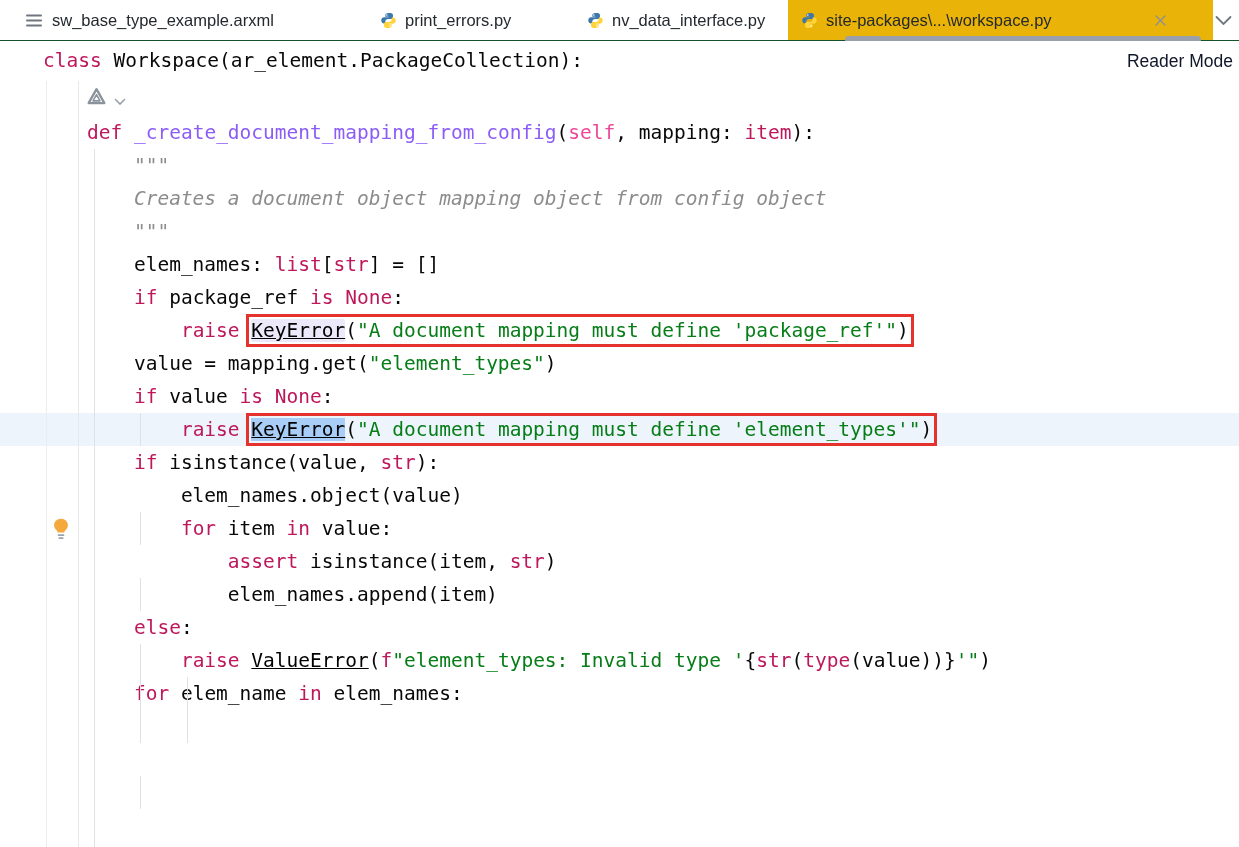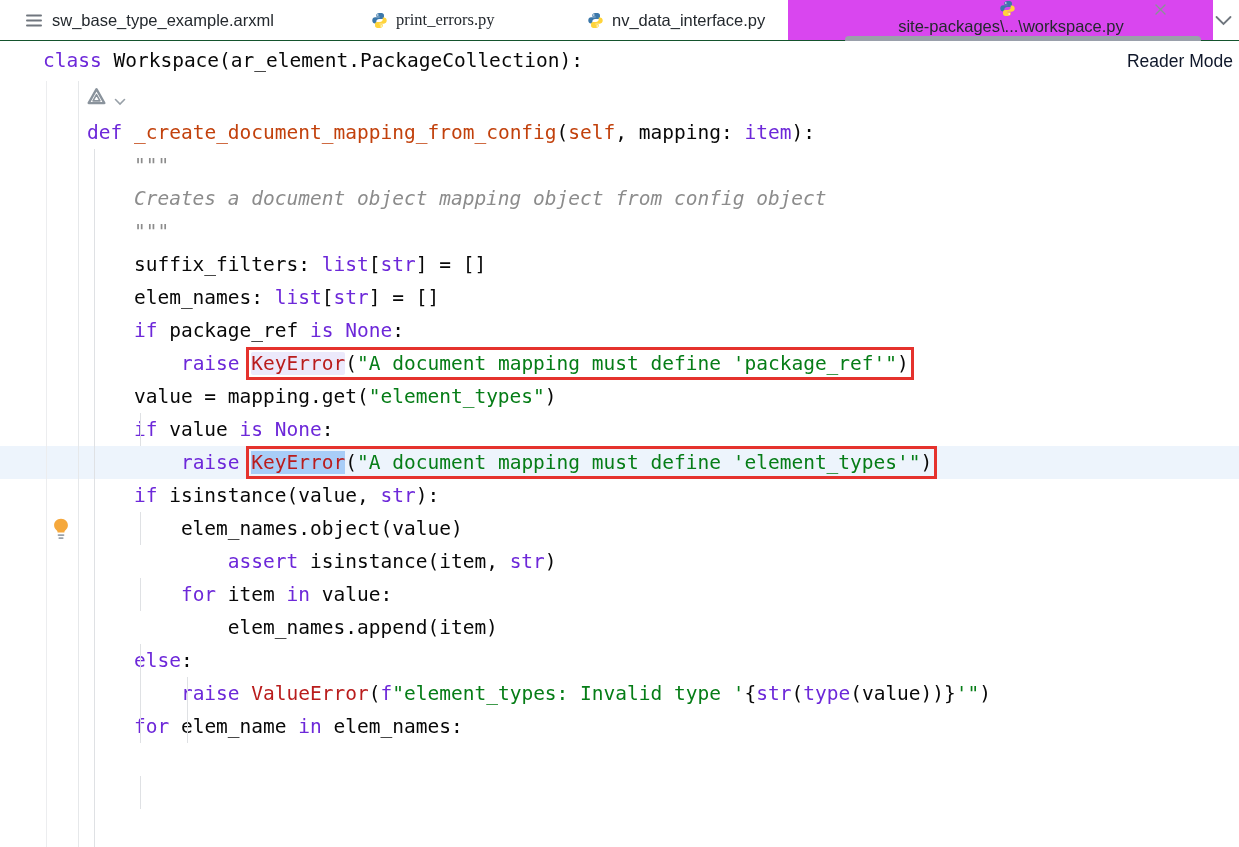--- a/index.html
+++ b/index.html
@@ -5,21 +5,21 @@
   html,body{margin:0;padding:0;background:#fff;width:1239px;height:847px;overflow:hidden;
     font-family:"Liberation Sans",sans-serif;}
   #app{position:relative;width:1239px;height:847px;background:#fff;}
 
   
   #tab-bar{position:absolute;left:0;top:0;width:1239px;height:40px;background:#fff;
     border-bottom:7px solid #14532d;}
   .tab{position:absolute;top:0;height:40px;display:flex;align-items:center;cursor:pointer;
     font-size:16.5px;color:#24292e;white-space:nowrap;}
   .tab .tab-label{margin-left:8px;}
-  .tab.active{background:#d946ef;flex-direction:column;}
+  .tab.active{background:#eab308;}
   .tab-icon{display:flex;align-items:center;}
   .tab-close{position:absolute;display:flex;align-items:center;justify-content:center;
     width:18px;height:18px;cursor:pointer;}
   #tab-scroll-thumb{position:absolute;left:845px;top:36px;width:356px;height:8px;
     border-radius:4px;background:#9AA0AB;cursor:pointer;}
   #tabs-chevron{position:absolute;left:1210px;top:10px;width:26px;height:20px;
     display:flex;align-items:center;justify-content:center;cursor:pointer;}
 
   
   #sticky{position:absolute;left:0;top:41px;width:1239px;height:40px;background:#fff;
@@ -31,25 +31,25 @@
 
   
   #editor{position:absolute;left:0;top:81px;width:1239px;height:766px;background:#fff;overflow:hidden;}
   #code-lines{position:absolute;left:0;top:2px;width:1239px;}
   .code-line{height:33px;line-height:33px;padding-left:40px;white-space:pre;
     font-family:"DejaVu Sans Mono",monospace;font-size:19.5px;color:#080808;}
   .code-line.current{background:#EDF4FC;}
   .inlay-line{display:flex;align-items:center;gap:7px;height:33px;padding-left:86px;}
 
   .s-pl{color:#080808;}
-  .s-kw{color:#6d28d9;}
-  .s-fn{color:#c2410c;}
-  .s-self{color:#c2410c;}
+  .s-kw{color:#be185d;}
+  .s-fn{color:#8b5cf6;}
+  .s-self{color:#ec4899;}
   .s-str{color:#067D17;}
-  .s-exc{color:#b91c1c;}
+  .s-exc{color:#000000;text-decoration:underline;}
   .s-doc{color:#8C8C8C;font-style:italic;}
   .h-lav{background:#ECE9FB;border-radius:2px;}
   .h-sel{background:#A8CDF7;}
   .boxed{outline:3px solid #E5322D;outline-offset:2px;}
 
   .gutter-line{position:absolute;top:0;width:1px;height:766px;background:#ECEDEF;}
   .indent-guide{position:absolute;width:1px;background:#DFE1E4;}
   #lightbulb{position:absolute;left:52px;top:437px;width:18px;height:22px;cursor:pointer;}
 </style>
 </head>
@@ -62,21 +62,21 @@
     <div class="tab" style="left: 0px; width: 332px; padding-left: 25px;">
         <span class="tab-icon">
           <svg width="19" height="15" viewBox="0 0 19 15">
             <rect x="1" y="1.5" width="16" height="2" rx="1" fill="#70767E"></rect>
             <rect x="1" y="6.5" width="16" height="2" rx="1" fill="#70767E"></rect>
             <rect x="1" y="11.5" width="16" height="2" rx="1" fill="#70767E"></rect>
           </svg>
         </span>
         <span class="tab-label">sw_base_type_example.arxml</span>
       </div>
-      <div class="tab" style="left: 346px; width: 214px; padding-left: 25px; font-family: Liberation Serif, serif;">
+      <div class="tab" style="left: 355px; width: 214px; padding-left: 25px;">
         <span class="tab-icon">
           <svg width="17" height="17" viewBox="0 0 16 16">
             <path fill="#3C78AA" d="M7.9 0.9 C5.9 0.9 5 1.8 5 3 V4.4 H8.1 V5 H3.8 C2.4 5 1.2 6.1 1.2 7.9 C1.2 9.7 2.4 10.8 3.8 10.8 H5 V9 C5 7.6 6.2 6.6 7.6 6.6 H10.2 C11.4 6.6 12.2 5.8 12.2 4.6 V3 C12.2 1.8 11.2 0.9 10 0.9 Z"></path>
             <circle cx="6.4" cy="2.8" r="0.75" fill="#fff"></circle>
             <path fill="#FFD43B" d="M8.1 15.1 C10.1 15.1 11 14.2 11 13 V11.6 H7.9 V11 H12.2 C13.6 11 14.8 9.9 14.8 8.1 C14.8 6.3 13.6 5.2 12.2 5.2 H11 V7 C11 8.4 9.8 9.4 8.4 9.4 H5.8 C4.6 9.4 3.8 10.2 3.8 11.4 V13 C3.8 14.2 4.8 15.1 6 15.1 Z"></path>
             <circle cx="9.6" cy="13.2" r="0.75" fill="#fff"></circle>
           </svg>
         </span>
         <span class="tab-label">print_errors.py</span>
       </div>
@@ -125,31 +125,30 @@
         <div class="code-line inlay-line"><span><svg width="21" height="19" viewBox="0 0 20 18">
               <path d="M10 2 L17.5 15.3 H2.5 Z" fill="none" stroke="#8A939C" stroke-width="2.2" stroke-linejoin="round"></path>
               <path d="M10 7.2 L13.3 13.2 H6.7 Z" fill="none" stroke="#8A939C" stroke-width="1.5" stroke-linejoin="round"></path>
             </svg></span><span><svg width="12" height="8" viewBox="0 0 12 8">
               <path d="M1.5 1.5 L6 6 L10.5 1.5" fill="none" stroke="#98A0A8" stroke-width="1.6" stroke-linecap="round"></path>
             </svg></span></div>
         <div class="code-line"><span class="s-pl">    </span><span class="s-kw">def</span><span class="s-pl"> </span><span class="s-fn">_create_document_mapping_from_config</span><span class="s-pl">(</span><span class="s-self">self</span><span class="s-pl">, mapping: </span><span class="s-kw">item</span><span class="s-pl">):</span></div>
         <div class="code-line"><span class="s-doc">        """</span></div>
         <div class="code-line"><span class="s-doc">        Creates a document object mapping object from config object</span></div>
         <div class="code-line"><span class="s-doc">        """</span></div>
-        <div class="code-line"><span class="s-pl">        suffix_filters: </span><span class="s-kw">list</span><span class="s-pl">[</span><span class="s-kw">str</span><span class="s-pl">] = []</span></div>
         <div class="code-line"><span class="s-pl">        elem_names: </span><span class="s-kw">list</span><span class="s-pl">[</span><span class="s-kw">str</span><span class="s-pl">] = []</span></div>
         <div class="code-line"><span class="s-pl">        </span><span class="s-kw">if</span><span class="s-pl"> package_ref </span><span class="s-kw">is</span><span class="s-pl"> </span><span class="s-kw">None</span><span class="s-pl">:</span></div>
         <div class="code-line"><span class="s-pl">            </span><span class="s-kw">raise</span><span class="s-pl"> </span><span class="boxed"><span class="s-exc h-lav">KeyError</span><span class="s-pl">(</span><span class="s-str">"A document mapping must define 'package_ref'"</span><span class="s-pl">)</span></span></div>
         <div class="code-line"><span class="s-pl">        value = mapping.get(</span><span class="s-str">"element_types"</span><span class="s-pl">)</span></div>
         <div class="code-line"><span class="s-pl">        </span><span class="s-kw">if</span><span class="s-pl"> value </span><span class="s-kw">is</span><span class="s-pl"> </span><span class="s-kw">None</span><span class="s-pl">:</span></div>
         <div class="code-line current"><span class="s-pl">            </span><span class="s-kw">raise</span><span class="s-pl"> </span><span class="boxed"><span class="s-exc h-sel">KeyError</span><span class="s-pl">(</span><span class="s-str">"A document mapping must define 'element_types'"</span><span class="s-pl">)</span></span></div>
         <div class="code-line"><span class="s-pl">        </span><span class="s-kw">if</span><span class="s-pl"> isinstance(value, </span><span class="s-kw">str</span><span class="s-pl">):</span></div>
         <div class="code-line"><span class="s-pl">            elem_names.object(value)</span></div>
+        <div class="code-line"><span class="s-pl">            </span><span class="s-kw">for</span><span class="s-pl"> item </span><span class="s-kw">in</span><span class="s-pl"> value:</span></div>
         <div class="code-line"><span class="s-pl">                </span><span class="s-kw">assert</span><span class="s-pl"> isinstance(item, </span><span class="s-kw">str</span><span class="s-pl">)</span></div>
-        <div class="code-line"><span class="s-pl">            </span><span class="s-kw">for</span><span class="s-pl"> item </span><span class="s-kw">in</span><span class="s-pl"> value:</span></div>
         <div class="code-line"><span class="s-pl">                elem_names.append(item)</span></div>
         <div class="code-line"><span class="s-pl">        </span><span class="s-kw">else</span><span class="s-pl">:</span></div>
         <div class="code-line"><span class="s-pl">            </span><span class="s-kw">raise</span><span class="s-pl"> </span><span class="s-exc">ValueError</span><span class="s-pl">(</span><span class="s-kw">f</span><span class="s-str">"element_types: Invalid type '</span><span class="s-pl">{</span><span class="s-kw">str</span><span class="s-pl">(</span><span class="s-kw">type</span><span class="s-pl">(value))}</span><span class="s-str">'"</span><span class="s-pl">)</span></div>
         <div class="code-line"><span class="s-pl">        </span><span class="s-kw">for</span><span class="s-pl"> elem_name </span><span class="s-kw">in</span><span class="s-pl"> elem_names:</span></div>
       </div>
 
     <div class="gutter-line" style="left:46px;"></div>
     <div class="gutter-line" style="left:78px;background:#E6E8EA;"></div>
 
     <div class="indent-guide" style="left:94px;top:68px;height:698px;"></div>

